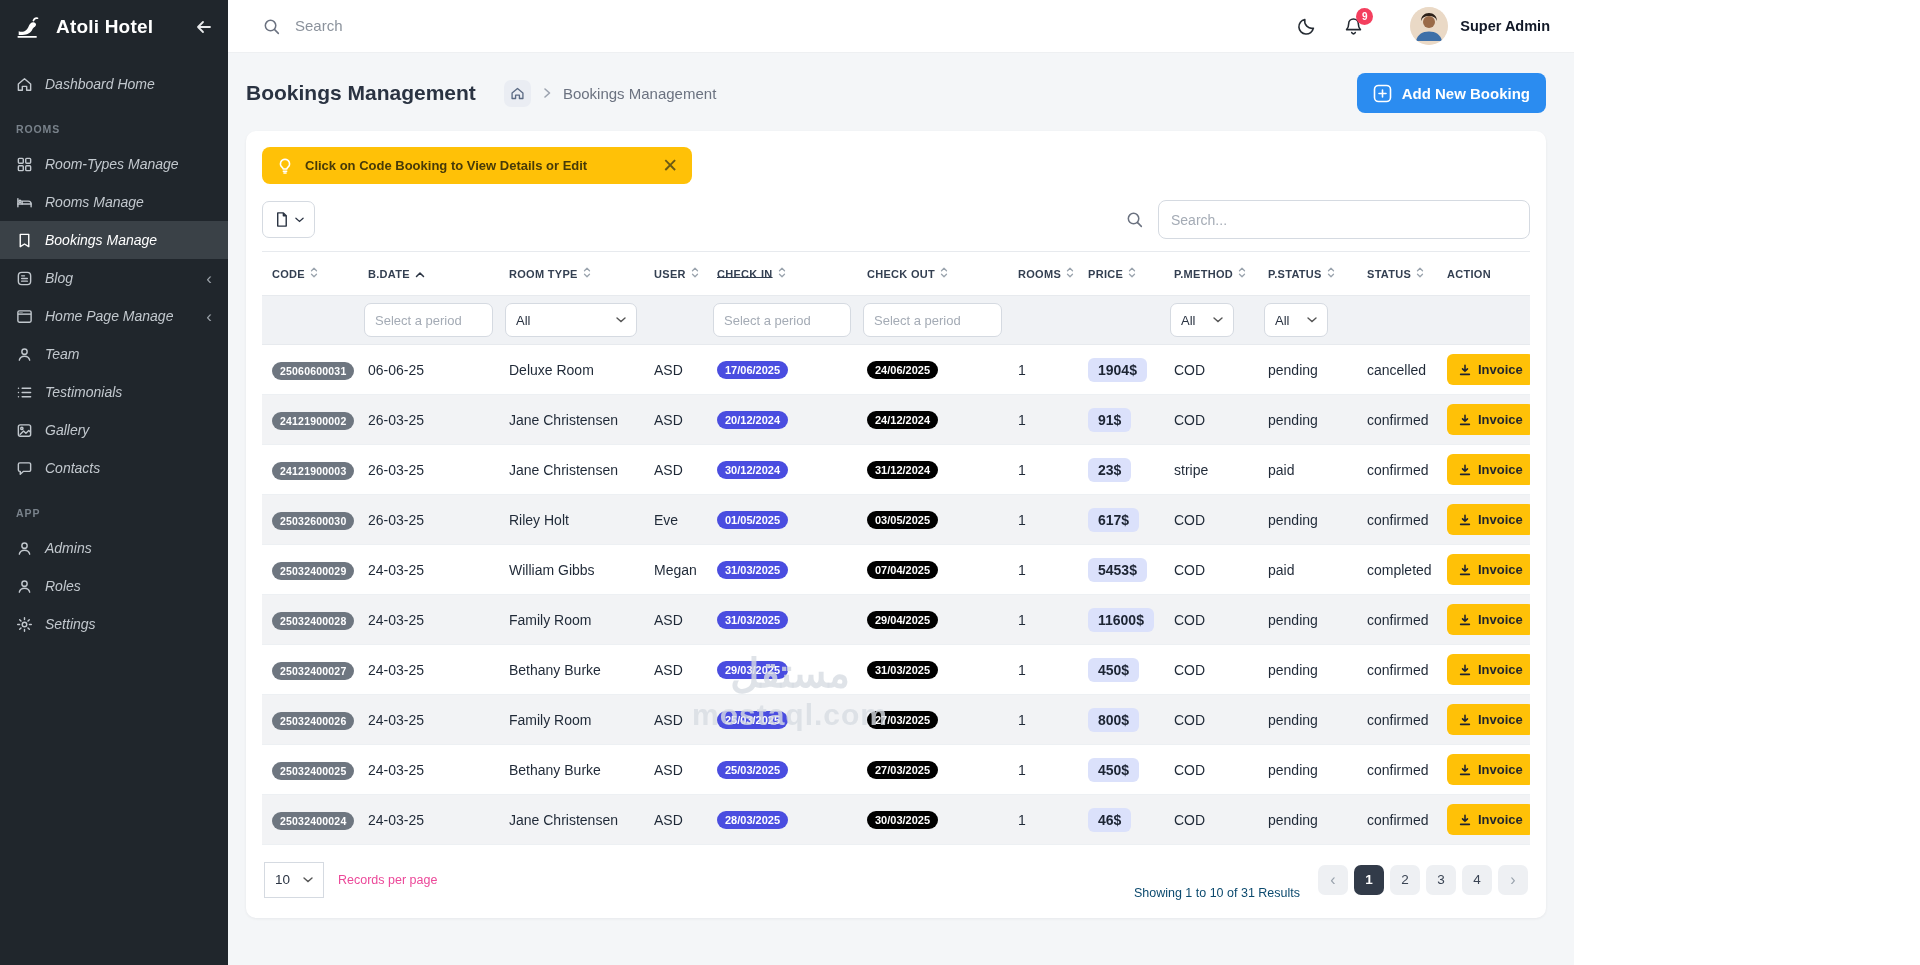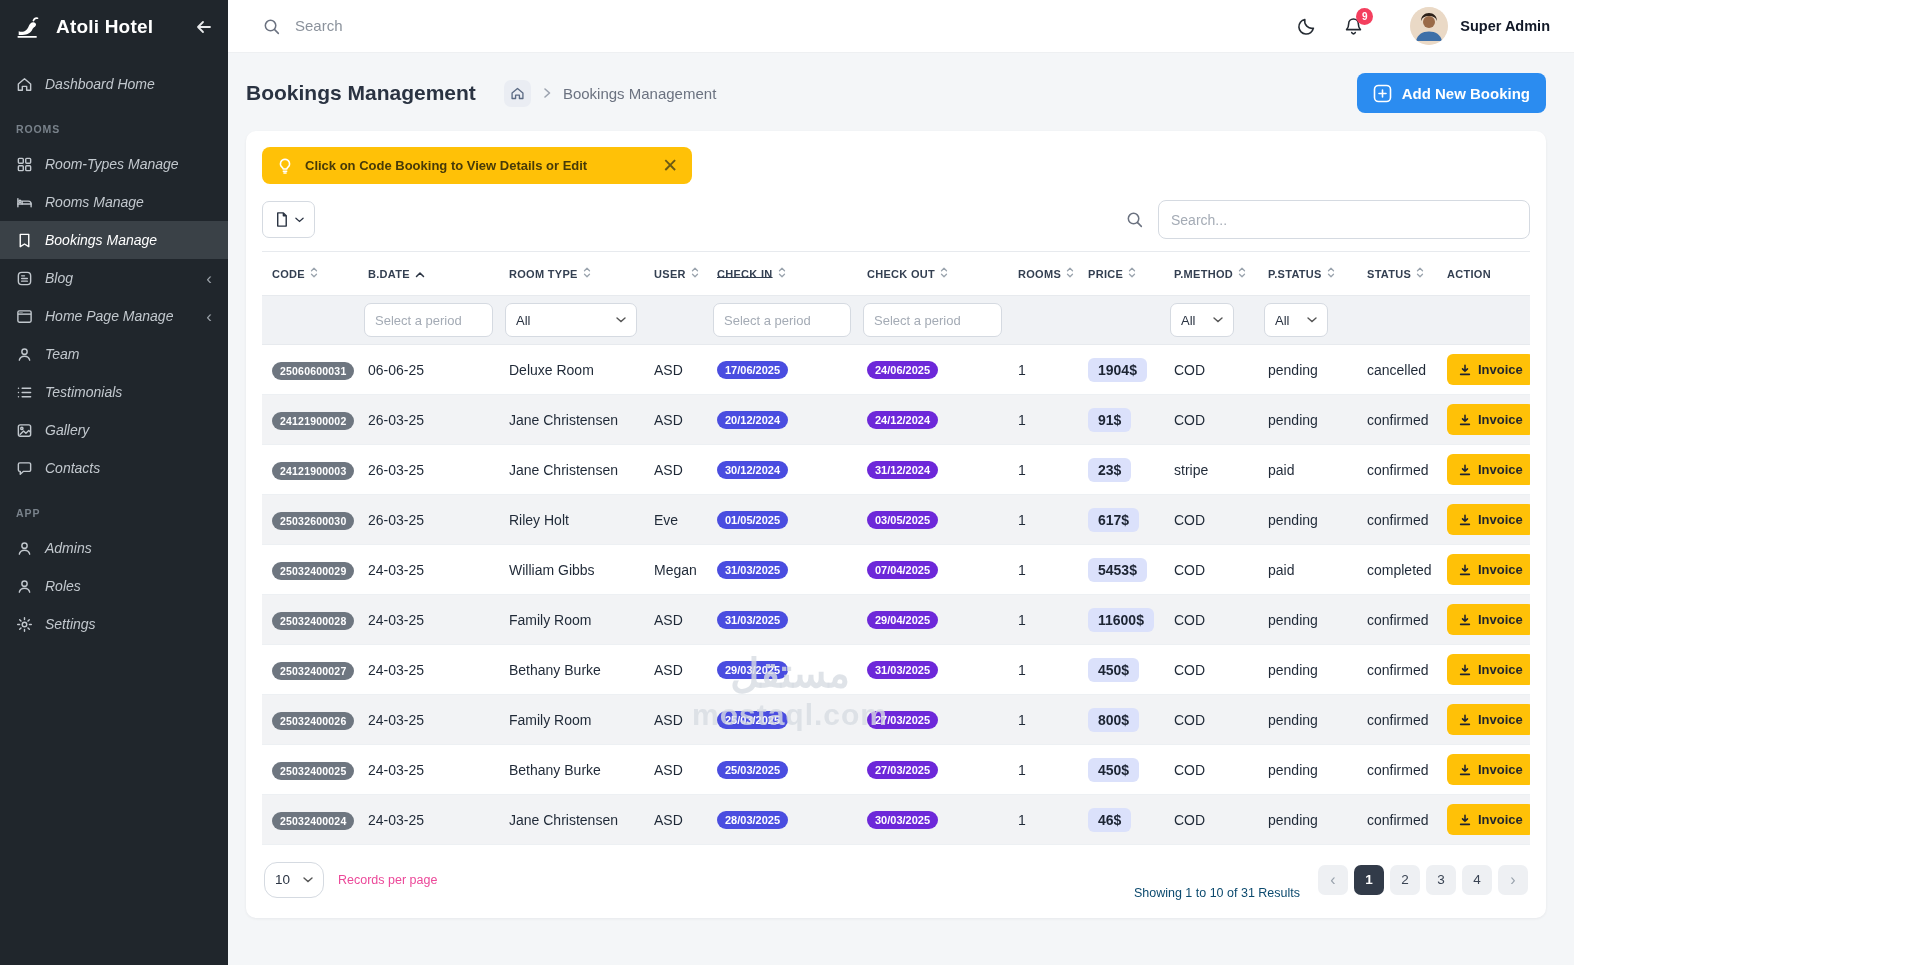--- a/index.html
+++ b/index.html
@@ -75,29 +75,29 @@
 
   .f-input { width: 100%; height: 34px; border: 1px solid #d5dae1; border-radius: 7px; padding: 0 10px; font-size: 13px; outline: none; background: #fff; color: #374151; font-family: "Liberation Sans", sans-serif; }
   .f-input::placeholder { color: #a4abb5; }
   .f-select { display: flex; align-items: center; justify-content: space-between; gap: 8px; width: 64px; height: 34px; border: 1px solid #d5dae1; border-radius: 7px; padding: 0 10px; font-size: 13px; background: #fff; color: #2a3342; cursor: pointer; }
   .f-select-wide { width: 100%; max-width: 132px; }
   .dd { display: flex; }
 
   .pill-code { background: #6e7680; color: #fff; font-size: 10.5px; font-weight: bold; padding: 3px 8px; border-radius: 10px; letter-spacing: .2px; cursor: pointer; }
   .pill { color: #fff; font-size: 11px; font-weight: bold; padding: 3px 8px; border-radius: 10px; display: inline-block; }
   .pill-in { background: #4a4de0; }
-  .pill-out { background: #6d28d9; }
+  .pill-out { background: #000000; }
   .price-chip { background: #dbe1fb; color: #1c2433; font-size: 14px; font-weight: bold; padding: 4px 10px; border-radius: 6px; display: inline-block; }
   .btn-invoice { background: #ffc107; border: none; border-radius: 6px; height: 31px; padding: 0 11px; font-size: 13px; font-weight: bold; color: #1f2430; display: inline-flex; align-items: center; gap: 6px; cursor: pointer; font-family: "Liberation Sans", sans-serif; }
   .btn-invoice .dl { display: flex; }
   .btn-invoice .dl svg { width: 14px; height: 14px; }
 
   .table-footer { display: flex; align-items: center; justify-content: space-between; padding: 14px 2px 2px; }
   .per-page { display: flex; align-items: center; gap: 14px; }
-  .pp-select { display: flex; align-items: center; justify-content: space-between; gap: 10px; width: 60px; height: 36px; border: 1px solid #d5dae1; border-radius: 13px; padding: 0 10px; font-size: 13.5px; color: #2a3342; background: #fff; cursor: pointer; }
+  .pp-select { display: flex; align-items: center; justify-content: space-between; gap: 10px; width: 60px; height: 36px; border: 1px solid #d5dae1; border-radius: 0; padding: 0 10px; font-size: 13.5px; color: #2a3342; background: #fff; cursor: pointer; }
   .pp-label { font-size: 12.5px; color: #ec4899; }
   .pf-right { display: flex; align-items: center; gap: 18px; }
   .summary { font-size: 12.5px; color: #0c4a6e; margin-top: 27px; }
   .pager { display: flex; gap: 6px; }
   .page-btn { min-width: 30px; height: 30px; border: none; border-radius: 7px; background: #eef0f3; color: #3a4454; font-size: 13.5px; display: flex; align-items: center; justify-content: center; cursor: pointer; font-family: "Liberation Sans", sans-serif; }
   .page-btn.active { background: #323b49; color: #fff; font-weight: bold; }
   .page-btn.nav { color: #9aa3ad; font-size: 16px; }
 
   .watermark { position: absolute; left: 382px; top: 650px; width: 360px; text-align: center; pointer-events: none; color: rgba(215,220,226,.8); z-index: 5; }
   .wm-ar { font-size: 40px; font-weight: bold; }

